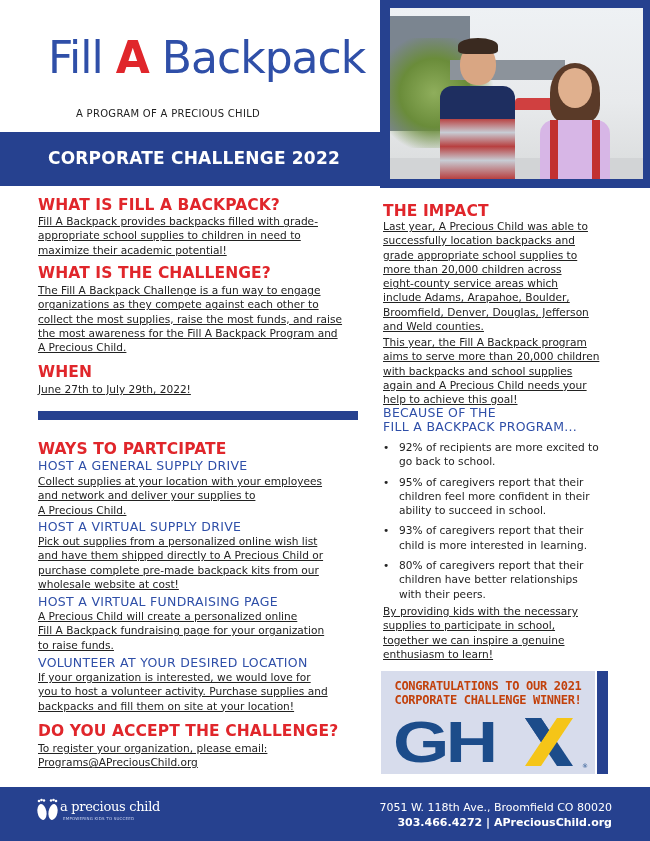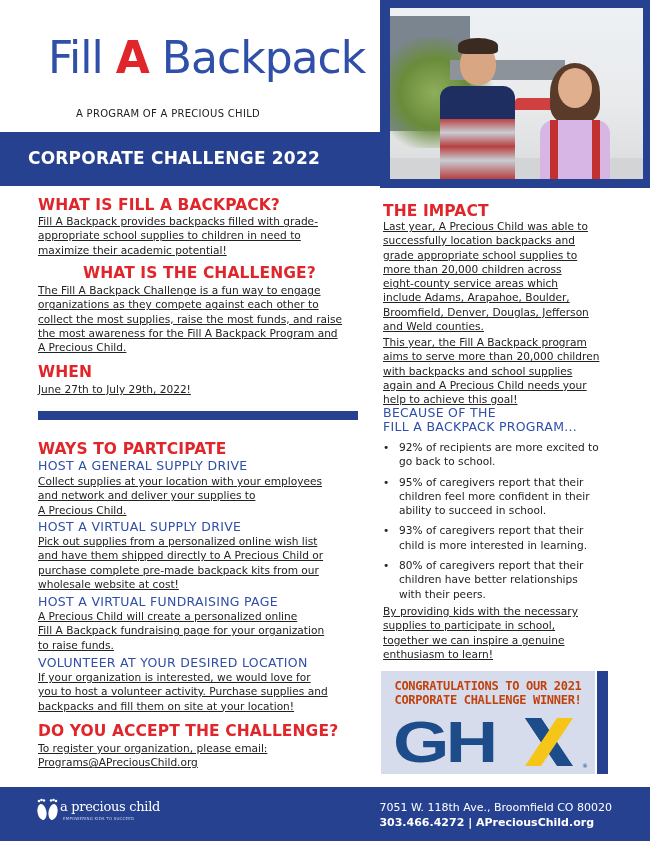--- a/index.html
+++ b/index.html
@@ -5,21 +5,21 @@
     * { box-sizing: border-box; margin: 0; padding: 0; }
     html, body { width: 650px; height: 841px; background: #ffffff; overflow: hidden; }
     body { position: relative; font-family: "DejaVu Sans", sans-serif; color: #222; }
 
     .header-logo { position: absolute; left: 0; top: 0; width: 380px; height: 130px; }
     .logo-title { position: absolute; left: 40px; top: 36px; font-family: "DejaVu Sans", sans-serif; font-size: 44px; letter-spacing: -1px; color: #2f4fa8; font-weight: normal; line-height: 1; margin-left: 8px; }
     .logo-title .red-a { color: #e0262b; font-weight: bold; }
     .logo-sub { position: absolute; left: 76px; top: 108px; font-size: 10px; letter-spacing: 0.3px; color: #222; }
 
     .banner { position: absolute; left: 0; top: 132px; width: 380px; height: 54px; background: #26418f; }
-    .banner-text { position: absolute; left: 28px; top: 148px; font-size: 17px; font-weight: bold; color: #fff; letter-spacing: 0.2px; }
+    .banner-text { position: absolute; left: 48px; top: 148px; font-size: 17px; font-weight: bold; color: #fff; letter-spacing: 0.2px; }
 
     .photo-frame { position: absolute; left: 380px; top: 0; width: 270px; height: 188px; background: #26418f; }
     .photo { position: absolute; left: 390px; top: 8px; width: 253px; height: 171px; overflow: hidden;
       background: linear-gradient(180deg, #eef1f4 0%, #e8eaec 55%, #d9dbdc 100%); }
     .photo .bldg { position: absolute; left: 0; top: 8px; width: 80px; height: 115px; background: #7b8590; }
     .photo .bldg2 { position: absolute; left: 60px; top: 52px; width: 115px; height: 20px; background: #8c939b; }
     .photo .trees { position: absolute; left: 0; top: 30px; width: 110px; height: 110px; background: radial-gradient(circle at 40% 50%, #8fae5c 0%, #6a8c3a 40%, rgba(110,140,60,0) 70%); }
     .photo .tent { position: absolute; left: 125px; top: 90px; width: 50px; height: 12px; background: #d04040; border-radius: 4px 4px 0 0; }
     .photo .ground { position: absolute; left: 0; top: 150px; width: 253px; height: 21px; background: #d2d4d6; }
     .photo .boy-head { position: absolute; left: 70px; top: 35px; width: 36px; height: 42px; background: #d9a683; border-radius: 50% 50% 45% 45%; }
@@ -48,21 +48,21 @@
     .ghx { position: absolute; left: 393px; top: 714px; height: 56px; }
     .ghx-text { font-family: "Liberation Sans", sans-serif; font-weight: bold; font-size: 58px; line-height: 56px; color: #1c4c8a; letter-spacing: -3px; transform: scaleX(1.25); transform-origin: left; display: inline-block; }
     .ghx-x { position: absolute; left: 132px; top: 4px; width: 48px; height: 48px; }
     .ghx-reg { position: absolute; left: 582px; top: 762px; font-size: 6px; color: #1c4c8a; }
 
     .footer { position: absolute; left: 0; top: 787px; width: 650px; height: 54px; background: #26418f; }
     .footer-logo { position: absolute; left: 36px; top: 797px; width: 130px; height: 30px; }
     .feet { position: absolute; left: 0; top: 0; width: 24px; height: 28px; }
     .logo-name { position: absolute; left: 24px; top: 2px; font-family: "DejaVu Serif", serif; font-size: 13px; color: #fff; white-space: nowrap; letter-spacing: -0.3px; }
     .logo-tag { position: absolute; left: 27px; top: 19px; font-size: 4px; color: #c9d2ee; white-space: nowrap; letter-spacing: 0.2px; }
-    .footer-addr { position: absolute; right: 38px; top: 800px; text-align: left; font-size: 11px; line-height: 15px; color: #fff; font-weight: bold; }
+    .footer-addr { position: absolute; right: 38px; top: 800px; text-align: right; font-size: 11px; line-height: 15px; color: #fff; font-weight: bold; }
     .footer-addr .line1 { font-weight: normal; }
   </style>
 </head>
 <body>
 
 <div class="header-logo">
   <div class="logo-title">
     <span>Fill </span><span class="red-a">A</span><span> Backpack</span>
   </div>
 </div>
@@ -88,21 +88,21 @@
   <div class="girl-head girl-face"></div>
 </div>
 
 <div class="section-h" style="left:38px; top:196px;">WHAT IS FILL A BACKPACK?</div>
 <div class="para" style="left:38px; top:214px; width:330px;">
   <div>Fill A Backpack provides backpacks filled with grade-</div>
   <div>appropriate school supplies to children in need to</div>
   <div>maximize their academic potential!</div>
 </div>
 
-<div class="section-h" style="left:38px; top:264px;margin-left:45px;">WHAT IS THE CHALLENGE?</div>
+<div class="section-h" style="left:38px; top:264px;">WHAT IS THE CHALLENGE?</div>
 <div class="para" style="left:38px; top:283px; width:330px;">
   <div>The Fill A Backpack Challenge is a fun way to engage</div>
   <div>organizations as they compete against each other to</div>
   <div>collect the most supplies, raise the most funds, and raise</div>
   <div>the most awareness for the Fill A Backpack Program and</div>
   <div>A Precious Child.</div>
 </div>
 
 <div class="section-h" style="left:38px; top:363px;">WHEN</div>
 <div class="para" style="left:38px; top:382px; width:330px;">June 27th to July 29th, 2022!</div>

